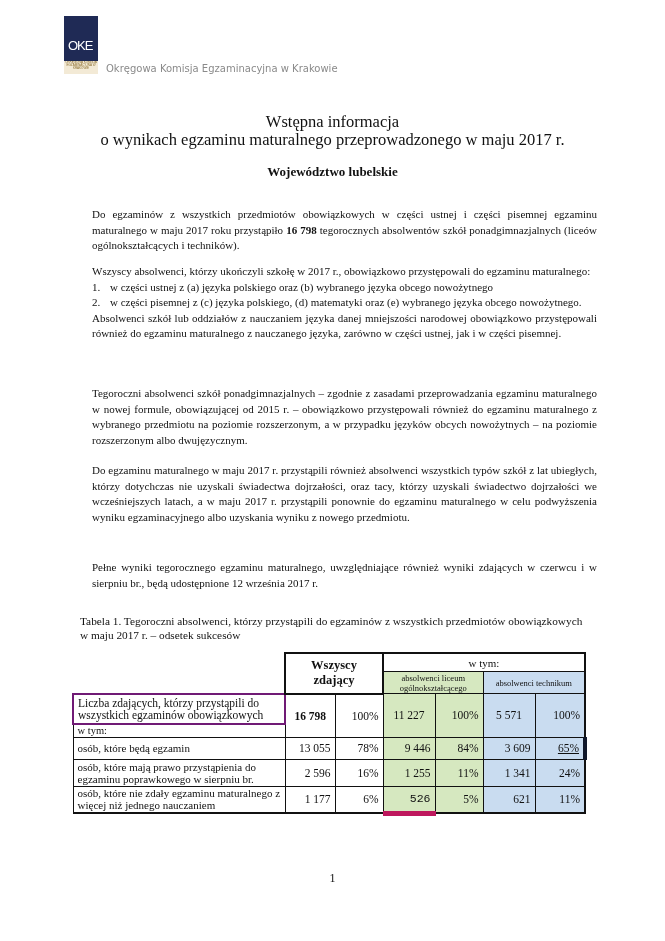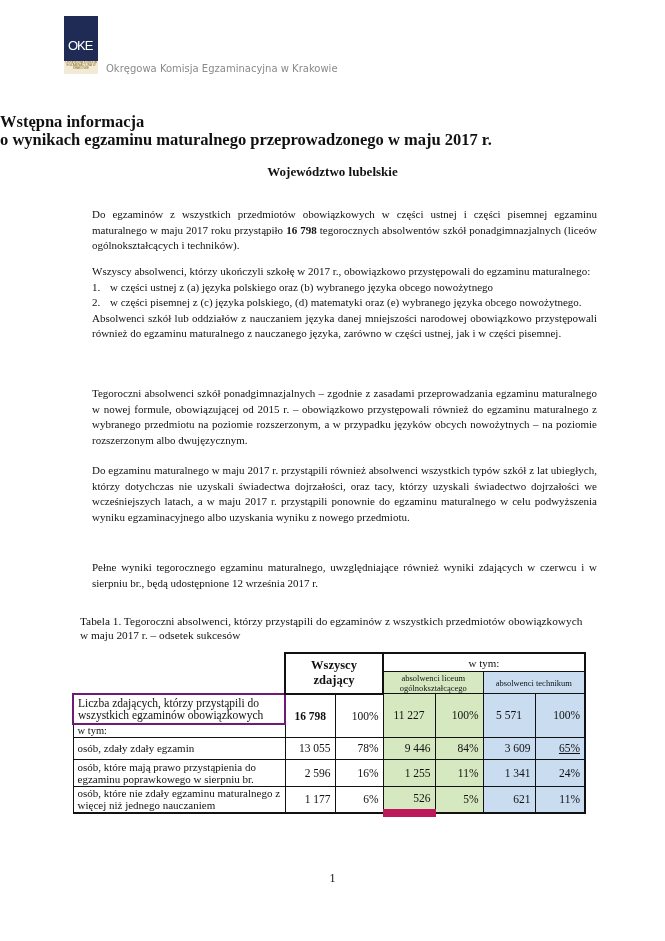--- a/index.html
+++ b/index.html
@@ -3,21 +3,21 @@
 <meta charset="utf-8">
 <style>
   html, body { margin: 0; padding: 0; background: #fff; }
   body { width: 665px; height: 941px; position: relative; overflow: hidden;
          font-family: "Liberation Serif", serif; color: #111; }
   .logo { position: absolute; left: 64px; top: 16px; width: 34px; height: 58px; }
   .logo-top { width: 34px; height: 45px; background: #1f2a55; position: relative; }
   .logo-top span { position: absolute; left: 4px; top: 22px; color: #fff; font-family: "Liberation Sans", sans-serif; font-size: 13px; letter-spacing: -1px; }
   .logo-bot { width: 34px; height: 13px; background: #f3ead6; font-size: 3px; color: #8a6b2a; line-height: 3.2px; text-align: center; font-family: "Liberation Sans", sans-serif; overflow: hidden; }
   .org { position: absolute; left: 106px; top: 63px; font-family: "DejaVu Sans", sans-serif; font-size: 10px; color: #8a8a8a; }
-  .title { position: absolute; left: 0; width: 665px; font-weight: bold; font-size: 16.5px; }
+  .title { position: absolute; left: 0; width: 665px; text-align: center; font-weight: normal; font-size: 16.5px; }
   .t1 { top: 112px; }
   .t2 { top: 130px; }
   .sub { position: absolute; left: 0; width: 665px; top: 164px; text-align: center; font-weight: bold; font-size: 13px; }
   .para { position: absolute; left: 92px; width: 505px; font-size: 11px; line-height: 15.5px; text-align: justify; }
   .p1 { top: 207px; }
   .p2 { top: 264px; }
   .list { margin: 0; padding: 0; list-style: none; }
   .list li { position: relative; padding-left: 18px; }
   .list li .num { position: absolute; left: 0; }
   .p3 { top: 386px; }
@@ -99,42 +99,42 @@
     <td class="r" rowspan="2">100%</td>
     <td class="c green" rowspan="2">11 227</td>
     <td class="r green" rowspan="2">100%</td>
     <td class="c blue" rowspan="2">5 571</td>
     <td class="r blue" rowspan="2" style="border-right:2px solid #111;">100%</td>
   </tr>
   <tr style="height:12px">
     <td class="label" style="font-size:10.5px;height:10px;">w tym:</td>
   </tr>
   <tr style="height:22px">
-    <td class="label">osób, zdały zdały egzamin</td>
+    <td class="label">osób, które będą egzamin</td>
     <td class="r">13 055</td>
     <td class="r">78%</td>
     <td class="r green">9 446</td>
     <td class="r green">84%</td>
     <td class="r blue">3 609</td>
-    <td class="r blue" style="border-right:2px solid #0f172a;text-decoration:underline;">65%</td>
+    <td class="r blue" style="border-right:4px solid #0f172a;text-decoration:underline;">65%</td>
   </tr>
   <tr style="height:27px">
     <td class="label">osób, które mają prawo przystąpienia do egzaminu poprawkowego w sierpniu br.</td>
     <td class="r">2 596</td>
     <td class="r">16%</td>
     <td class="r green">1 255</td>
     <td class="r green">11%</td>
     <td class="r blue">1 341</td>
     <td class="r blue" style="border-right:2px solid #111;">24%</td>
   </tr>
   <tr style="height:27px">
     <td class="label" style="border-bottom:2px solid #111;">osób, które nie zdały egzaminu maturalnego z więcej niż jednego nauczaniem</td>
     <td class="r" style="border-bottom:2px solid #111;">1 177</td>
     <td class="r" style="border-bottom:2px solid #111;">6%</td>
-    <td class="r green" style="border-bottom:8px solid #be185d;">526</td>
+    <td class="r green" style="border-bottom:5px solid #be185d;font-family:Liberation Mono, monospace;">526</td>
     <td class="r green" style="border-bottom:2px solid #111;">5%</td>
     <td class="r blue" style="border-bottom:2px solid #111;">621</td>
     <td class="r blue" style="border-bottom:2px solid #111;border-right:2px solid #111;">11%</td>
   </tr>
 </tbody>
   </table>
 
 <div class="pagenum">1</div>
 
 </body></html>

